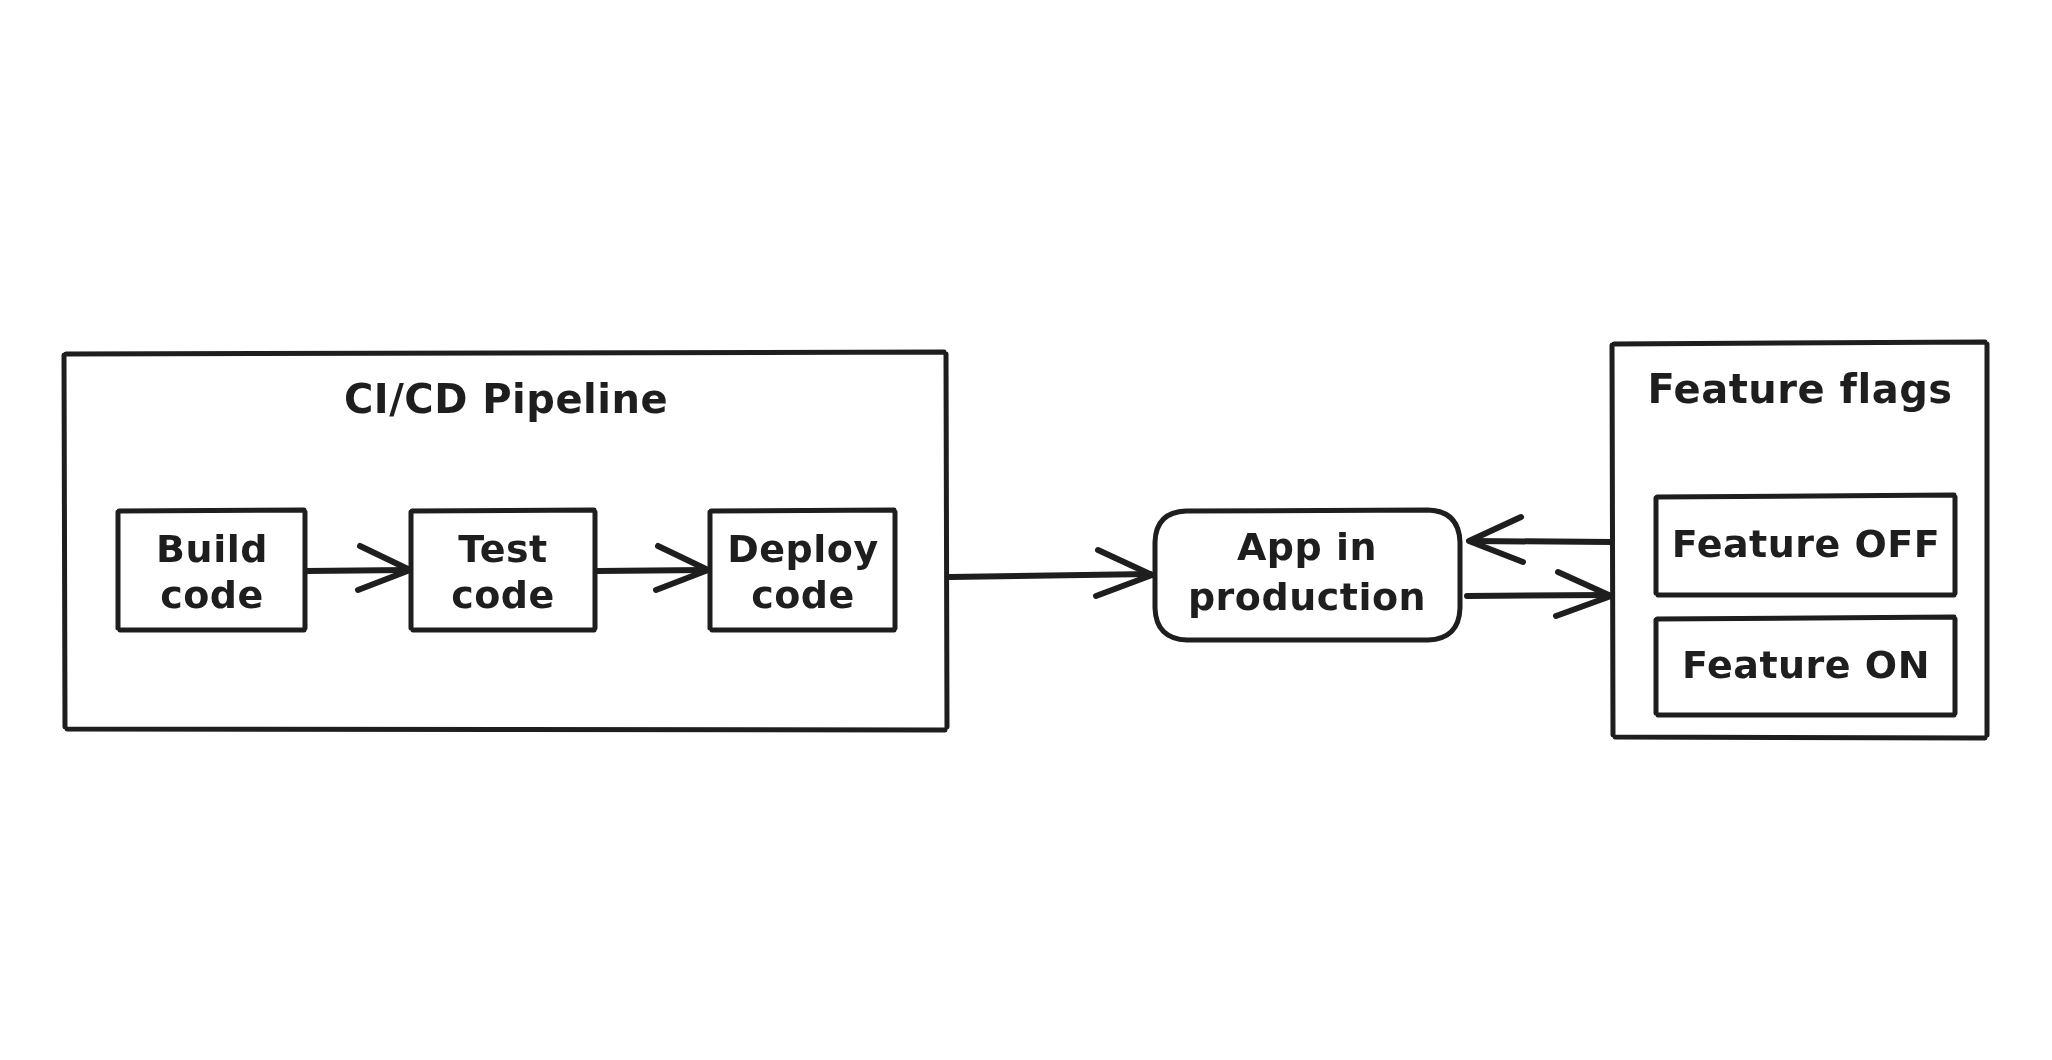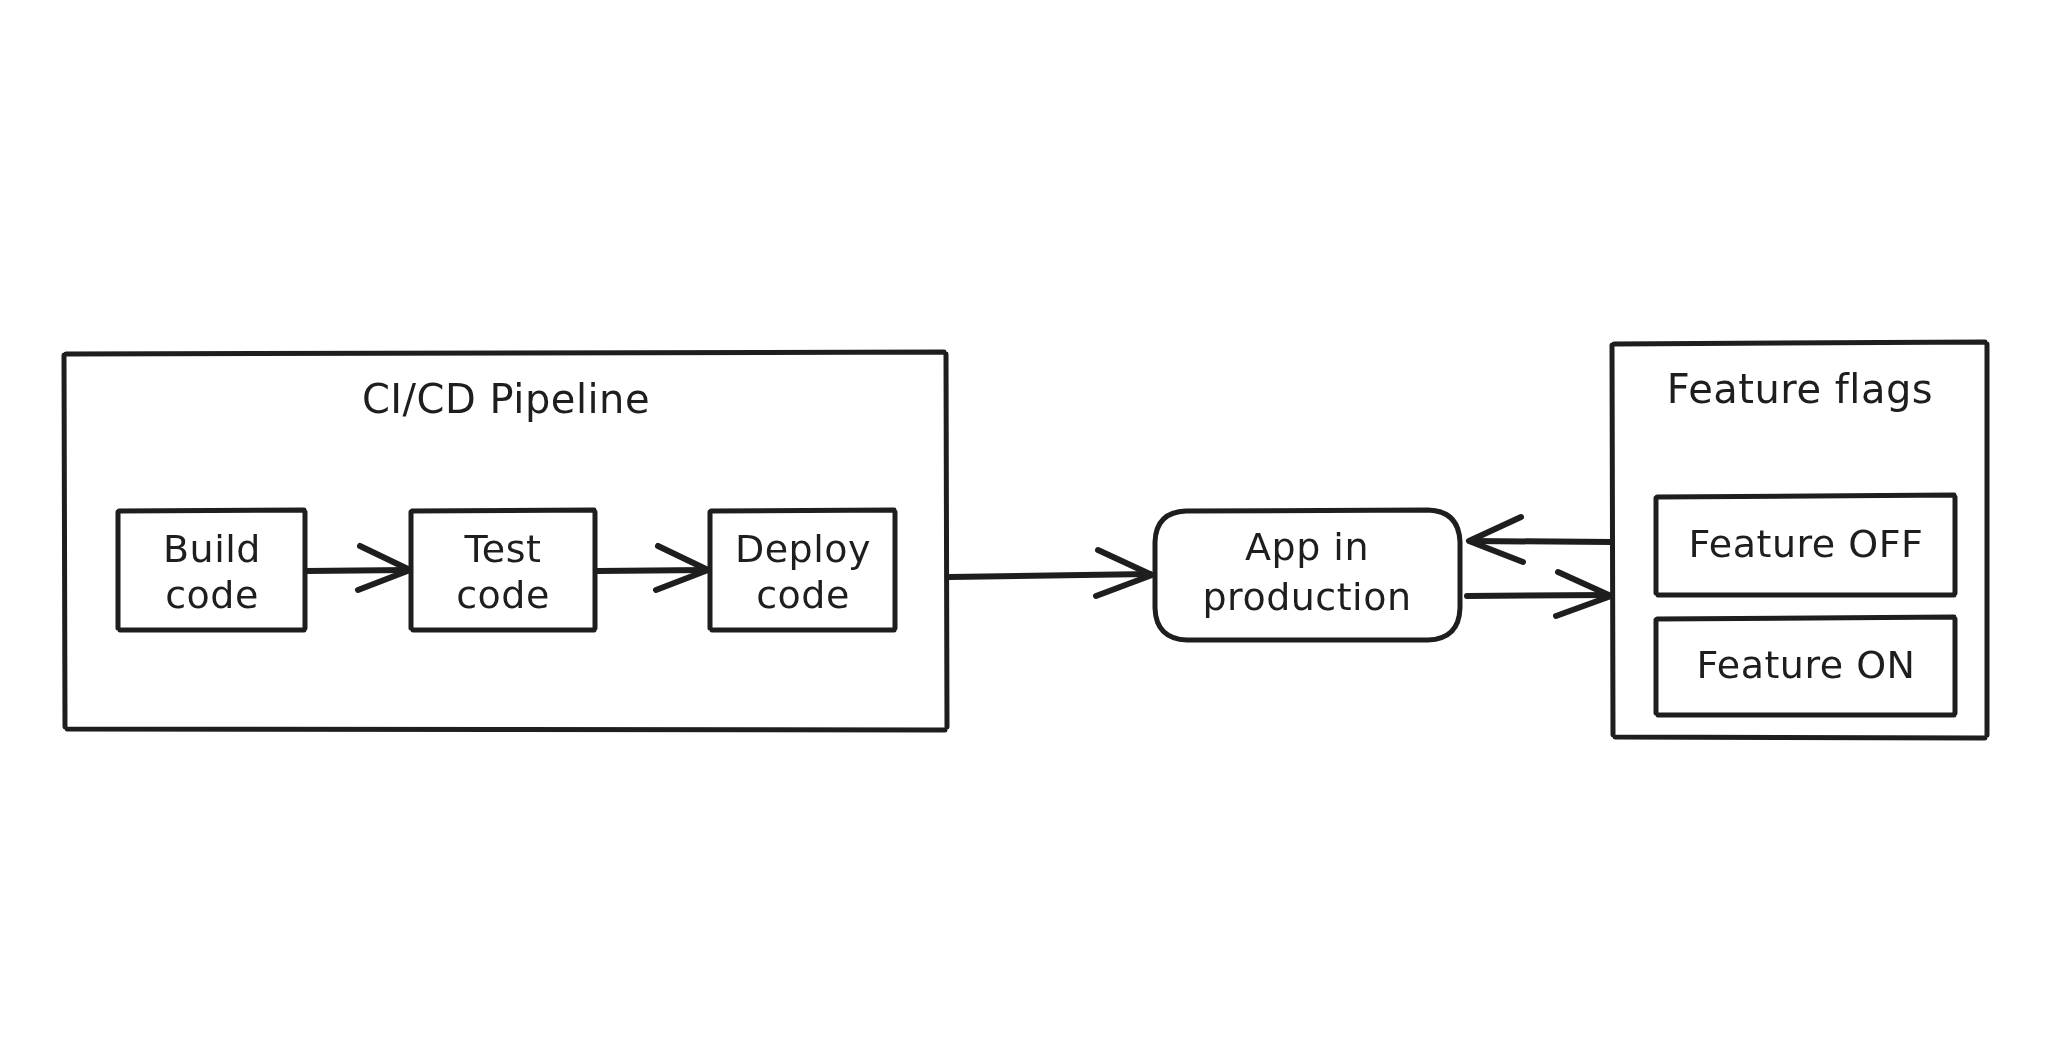--- a/index.html
+++ b/index.html
@@ -11,20 +11,21 @@
     width: 2052px;
     height: 1060px;
     overflow: hidden;
     font-family: "DejaVu Sans", sans-serif;
   }
   #canvas-root {
     position: relative;
     width: 2052px;
     height: 1060px;
     background: #ffffff;
+    font-weight: bold;
   }
   #diagram-svg {
     position: absolute;
     left: 0;
     top: 0;
     width: 2052px;
     height: 1060px;
   }
   .hand-text {
     font-family: "DejaVu Sans", sans-serif;

